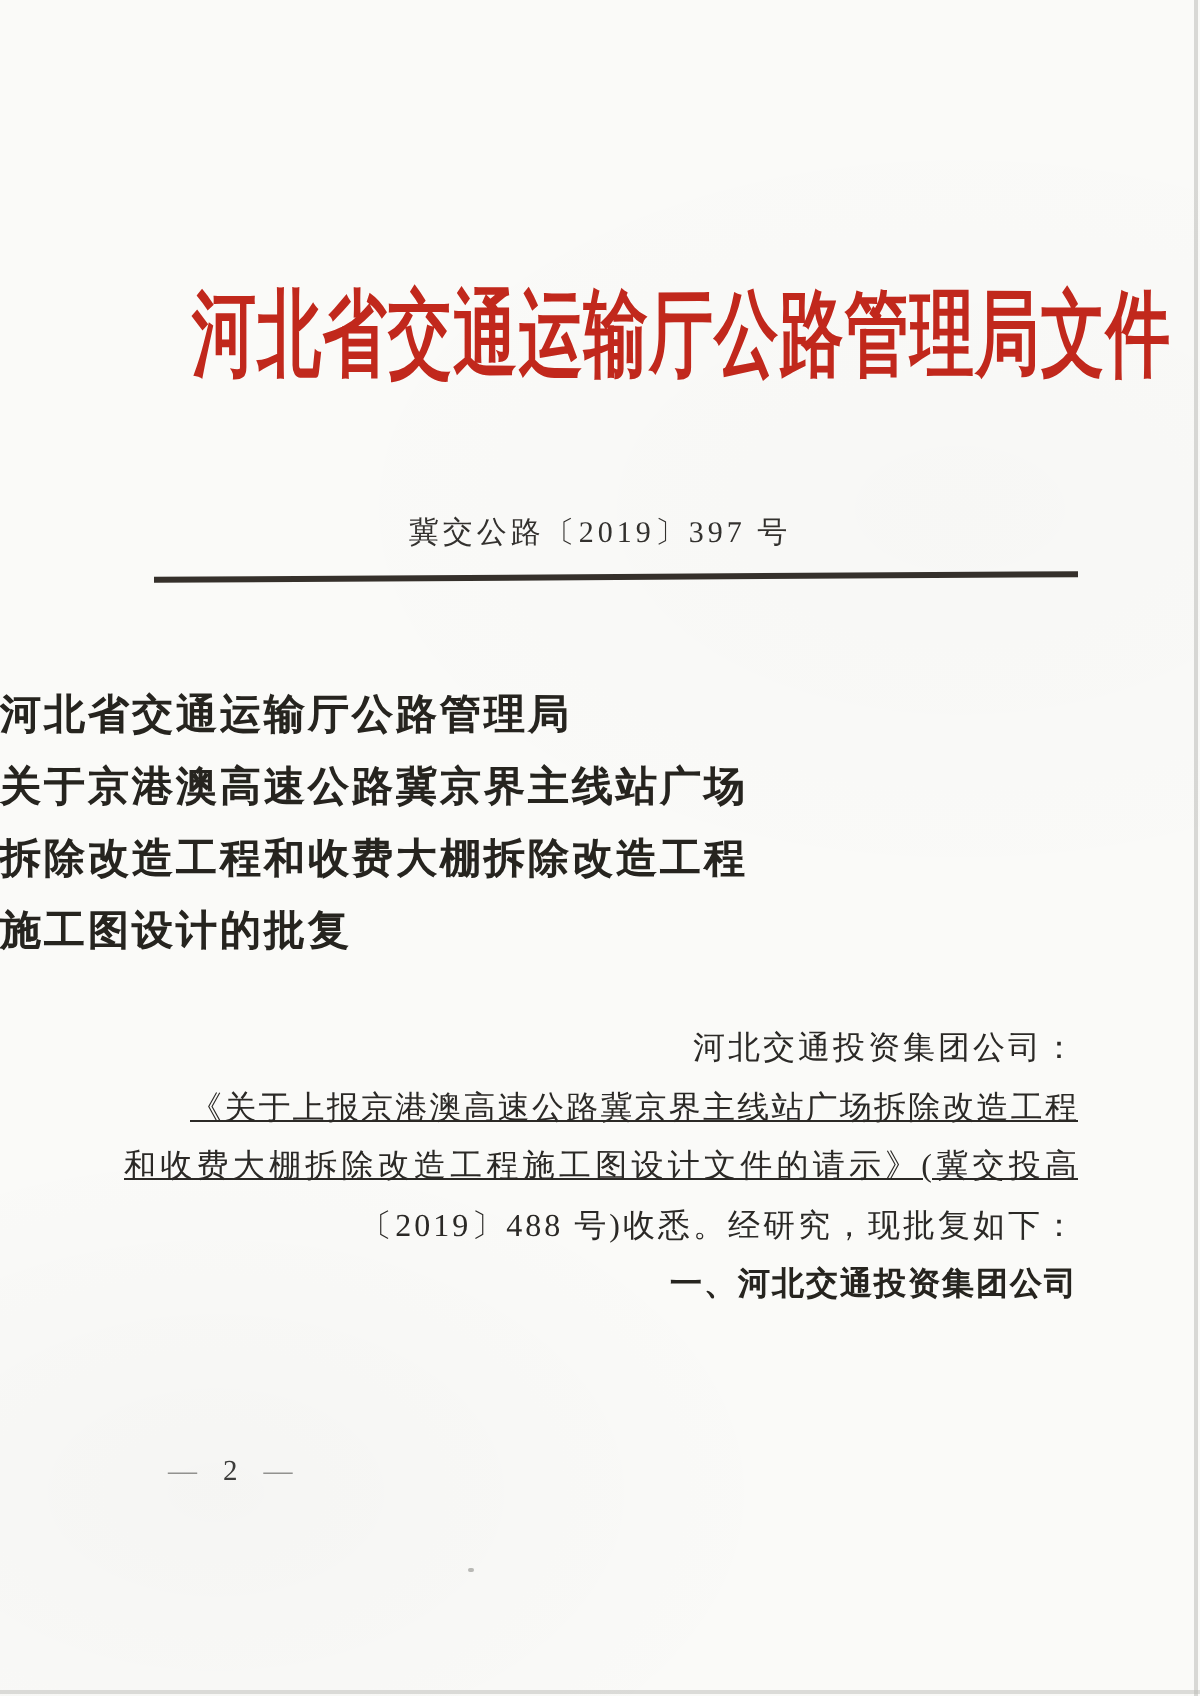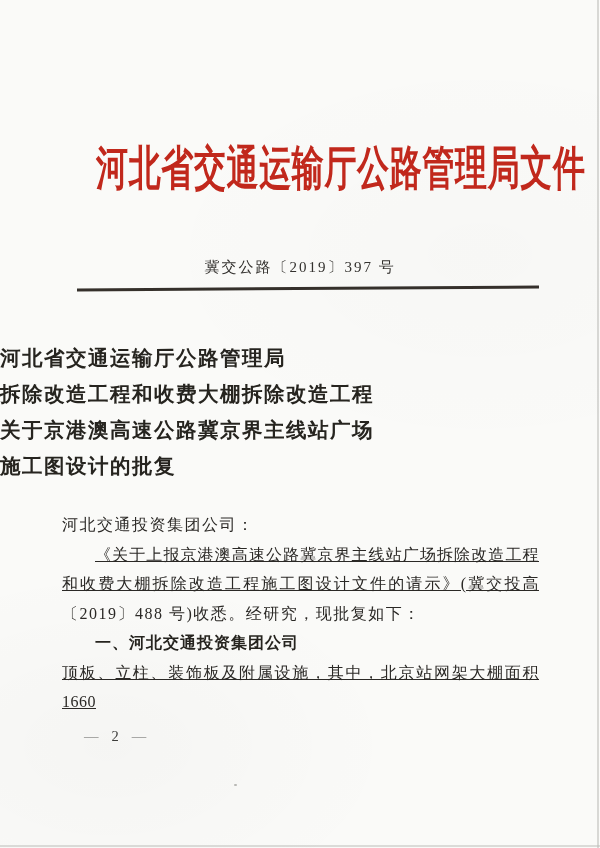--- a/index.html
+++ b/index.html
@@ -63,21 +63,21 @@
     text-align:left;font-weight:bold;color:#26241f;
     font-size:20.5px;line-height:36px;letter-spacing:1.5px;
     white-space:nowrap;
   }
   
   .body-text{
     position:absolute;top:510px;left:62px;width:477px;
     font-size:16px;line-height:29.5px;color:var(--text);
     white-space:nowrap;
   }
-  .body-text .line{height:29.5px;letter-spacing:1.5px;text-align:left;}
+  .body-text .line{height:29.5px;letter-spacing:1.5px;text-align:right;}
   .body-text .line.fill{
     white-space:normal;text-align:justify;text-align-last:justify;
     letter-spacing:0.5px;
     text-decoration:underline;
   }
   .body-text .line.indent{text-indent:33px;}
   .body-text .line.bold{font-weight:bold;letter-spacing:1px;color:#26241f;}
   
   .footer-page{
     position:absolute;top:726px;left:84px;height:20px;
@@ -96,32 +96,31 @@
 <div class="page">
 
   <div class="org-title">河北省交通运输厅公路管理局文件</div>
 
   <div class="doc-number">冀交公路〔2019〕397 号</div>
 
   <div class="rule"></div>
 
   <div class="subject">
     <div>河北省交通运输厅公路管理局</div>
+    <div>关于京港澳高速公路冀京界主线站广场</div>
     <div>拆除改造工程和收费大棚拆除改造工程</div>
-    <div>关于京港澳高速公路冀京界主线站广场</div>
     <div>施工图设计的批复</div>
   </div>
 
   <div class="body-text">
     <div class="line">河北交通投资集团公司：</div>
     <div class="line indent fill">《关于上报京港澳高速公路冀京界主线站广场拆除改造工程</div>
     <div class="line fill">和收费大棚拆除改造工程施工图设计文件的请示》(冀交投高</div>
     <div class="line">〔2019〕488 号)收悉。经研究，现批复如下：</div>
     <div class="line indent bold">一、河北交通投资集团公司</div>
-    <div class="line fill">顶板、立柱、装饰板及附属设施，其中，北京站网架大棚面积 1660</div>
   </div>
 
   <div class="footer-page">
     <span class="dash">—</span>
     <span class="num">2</span>
     <span class="dash">—</span>
   </div>
 
   <div class="speck"></div>
   <div class="edge-right"></div>

